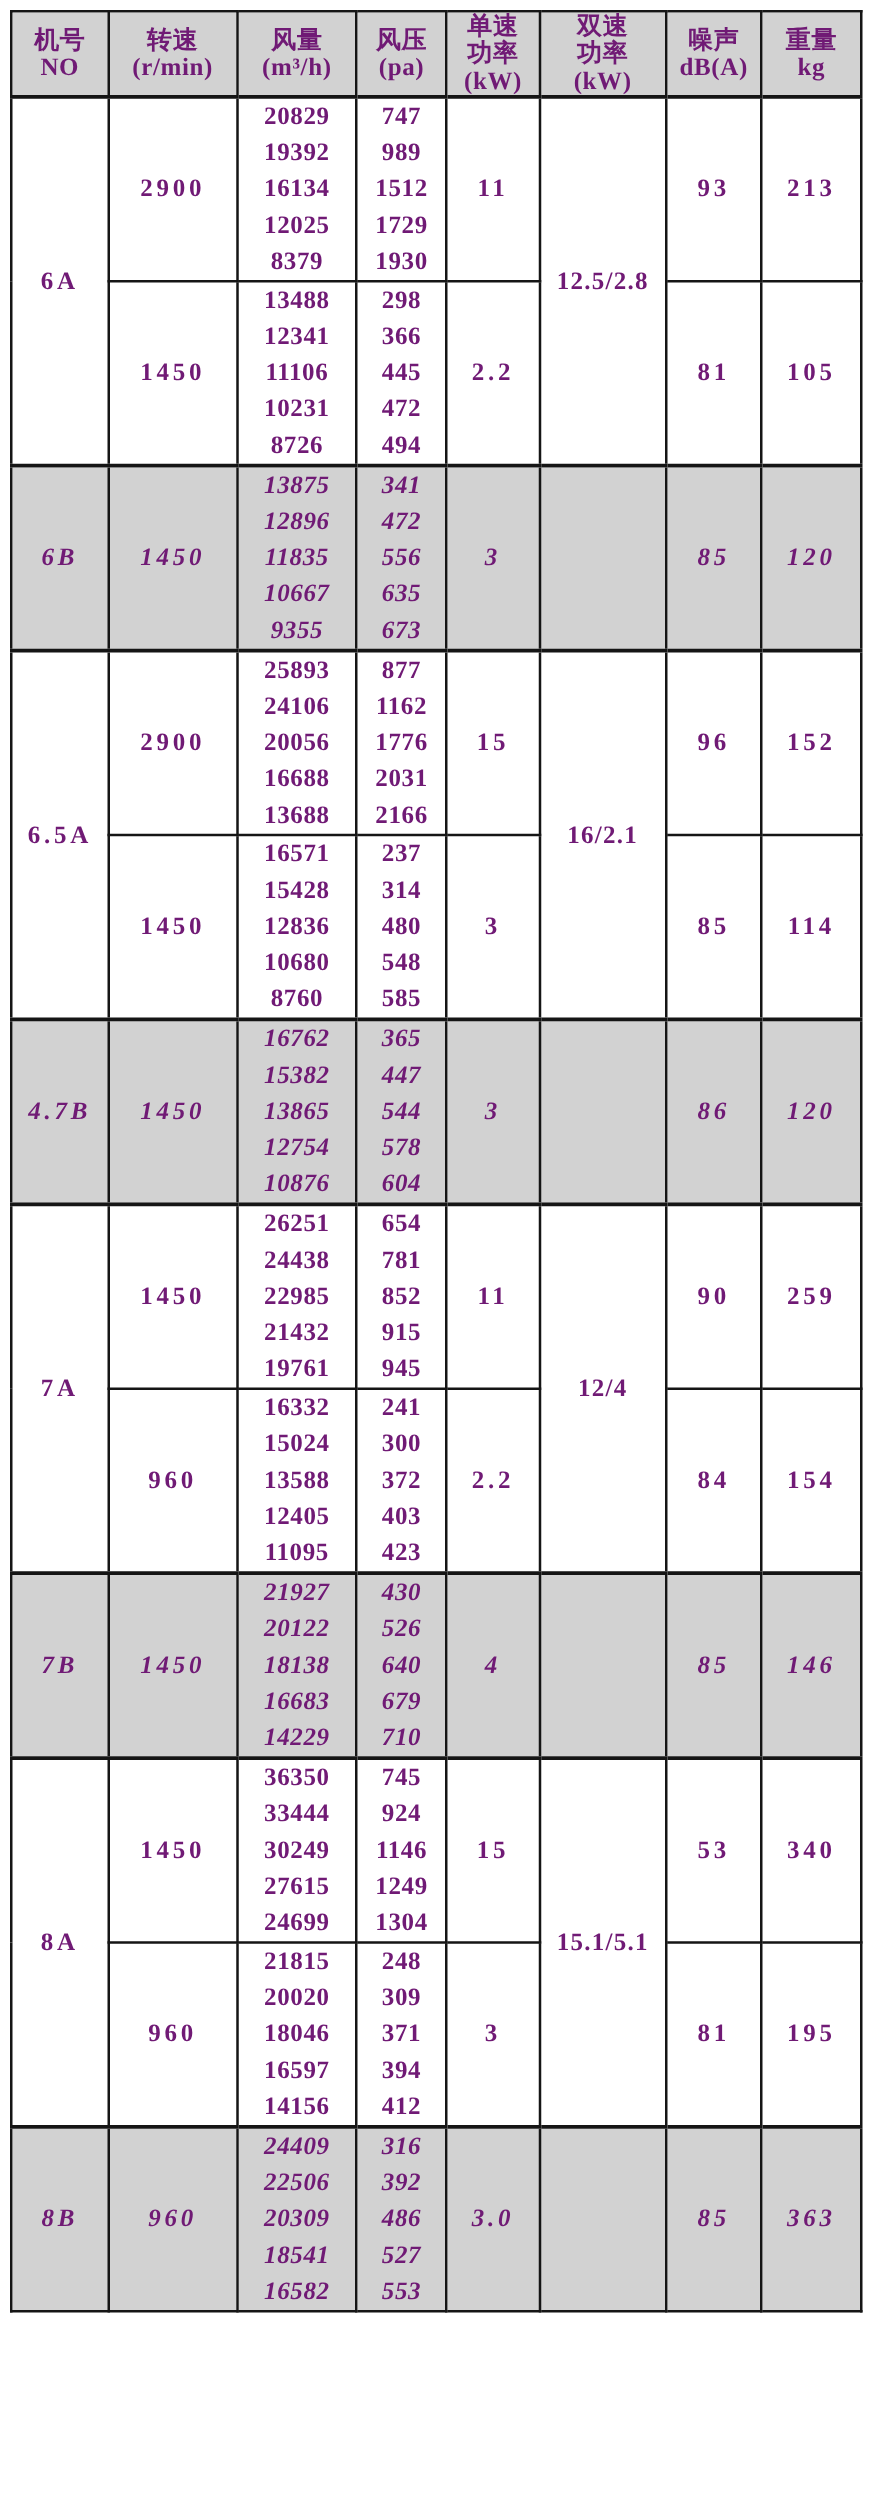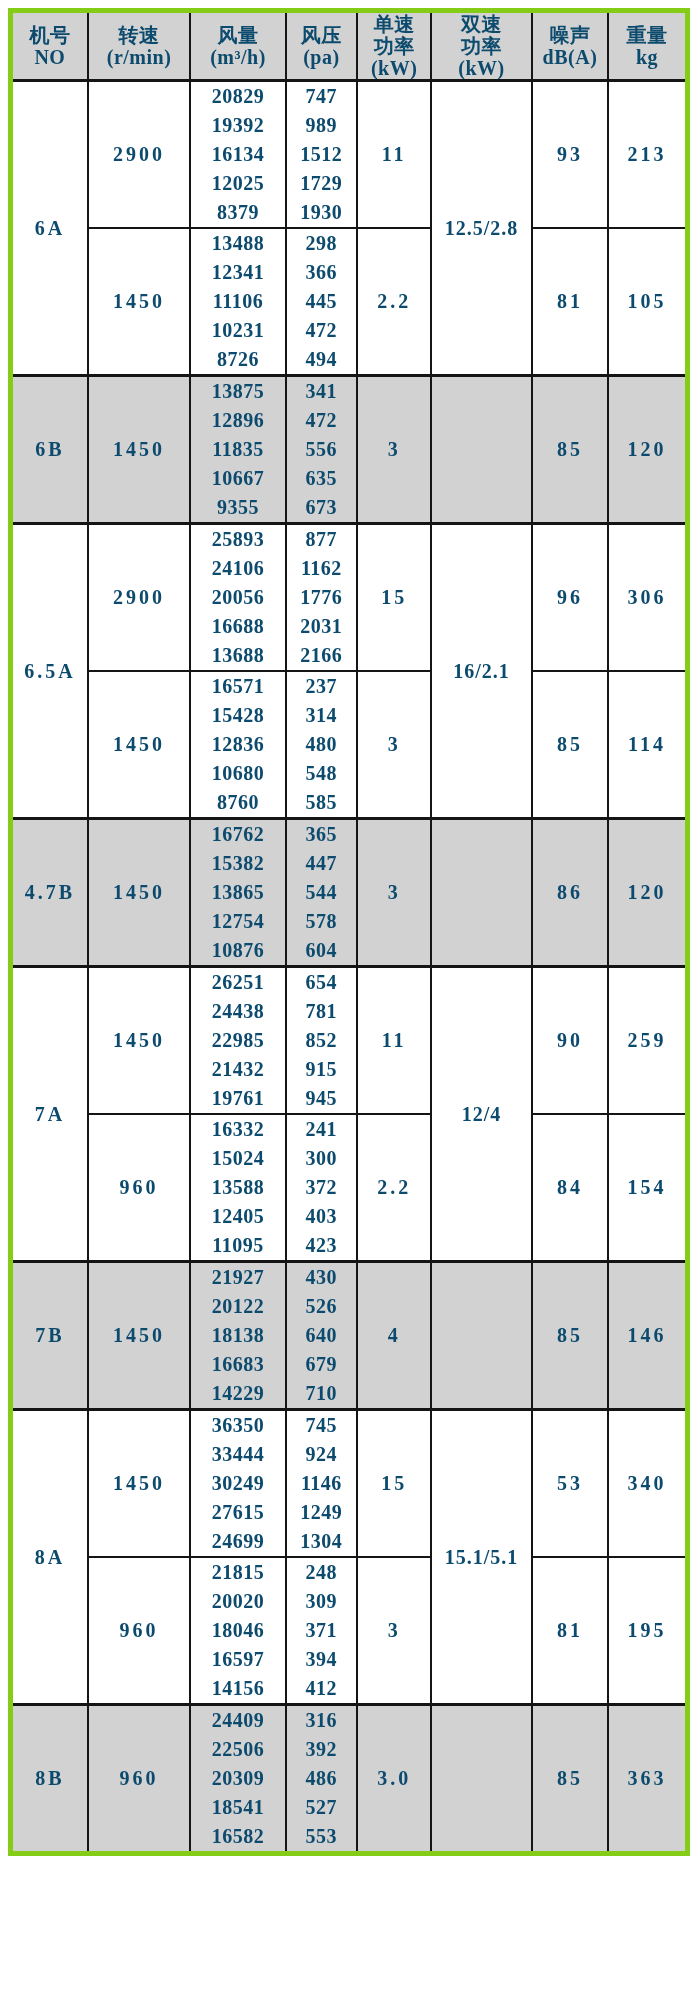--- a/index.html
+++ b/index.html
@@ -8,23 +8,23 @@
     background: #ffffff;
     width: 700px;
   }
   .wrap {
     padding: 8px 9px 15px 8px;
   }
   table.spec {
     border-collapse: collapse;
     table-layout: fixed;
     width: 682px;
-    border: 5px solid #84cc16;
+    border: 1px solid #84cc16;
     font-family: "Liberation Serif", "DejaVu Serif", serif;
-    color: #0c4a6e;
+    color: #701a75;
   }
   table.spec th, table.spec td {
     border: 2px solid #151515;
     text-align: center;
     vertical-align: middle;
     padding: 0;
     overflow: hidden;
   }
   table.spec th {
     background: #d2d2d2;
@@ -43,21 +43,21 @@
     letter-spacing: 1px;
   }
   td.lines {
     font-size: 20px;
     font-weight: bold;
     line-height: 29px;
     padding: 5px 0 6px 0;
     letter-spacing: 0.5px;
     margin-top: 32px;
   }
-  tr.shaded td { background: #d2d2d2; }
+  tr.shaded td { background: #d2d2d2; font-style: italic; }
   tr.sec td { border-top-width: 3px; }
 </style>
 </head>
 <body>
 
 <div class="wrap">
   <table class="spec">
     <colgroup>
       <col style="width:77px">
       <col style="width:102px">
@@ -110,21 +110,21 @@
           <td class="one">120</td>
         </tr>
         <tr class=" sec">
           <td class="one" rowspan="2">6.5A</td>
           <td class="one">2900</td>
           <td class="lines">25893<br>24106<br>20056<br>16688<br>13688</td>
           <td class="lines">877<br>1162<br>1776<br>2031<br>2166</td>
           <td class="one">15</td>
           <td class="one dual" rowspan="2">16/2.1</td>
           <td class="one">96</td>
-          <td class="one">306</td>
+          <td class="one">152</td>
         </tr>
         <tr class="">
           <td class="one">1450</td>
           <td class="lines">16571<br>15428<br>12836<br>10680<br>8760</td>
           <td class="lines">237<br>314<br>480<br>548<br>585</td>
           <td class="one">3</td>
           <td class="one">85</td>
           <td class="one">114</td>
         </tr>
         <tr class="shaded sec">

